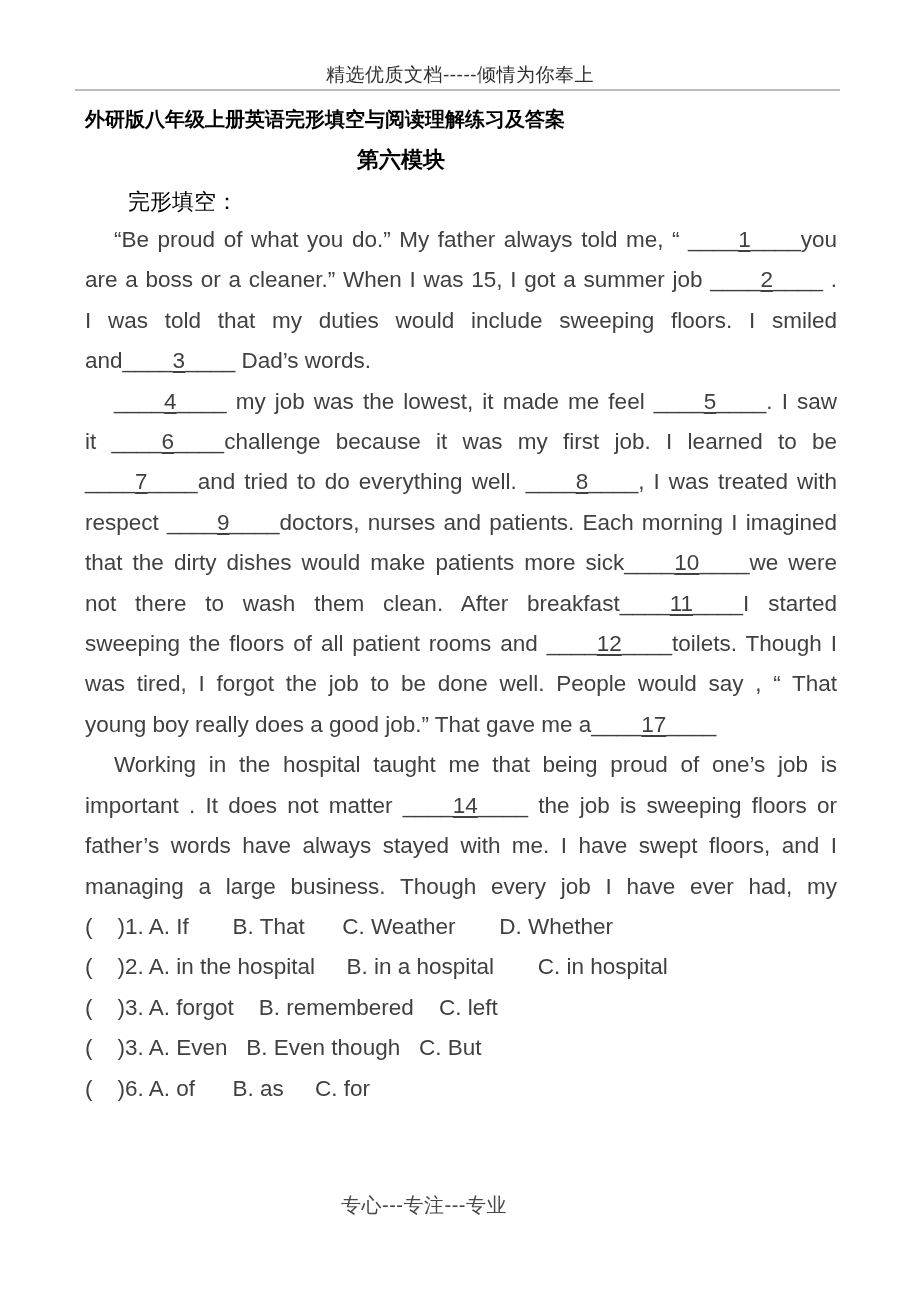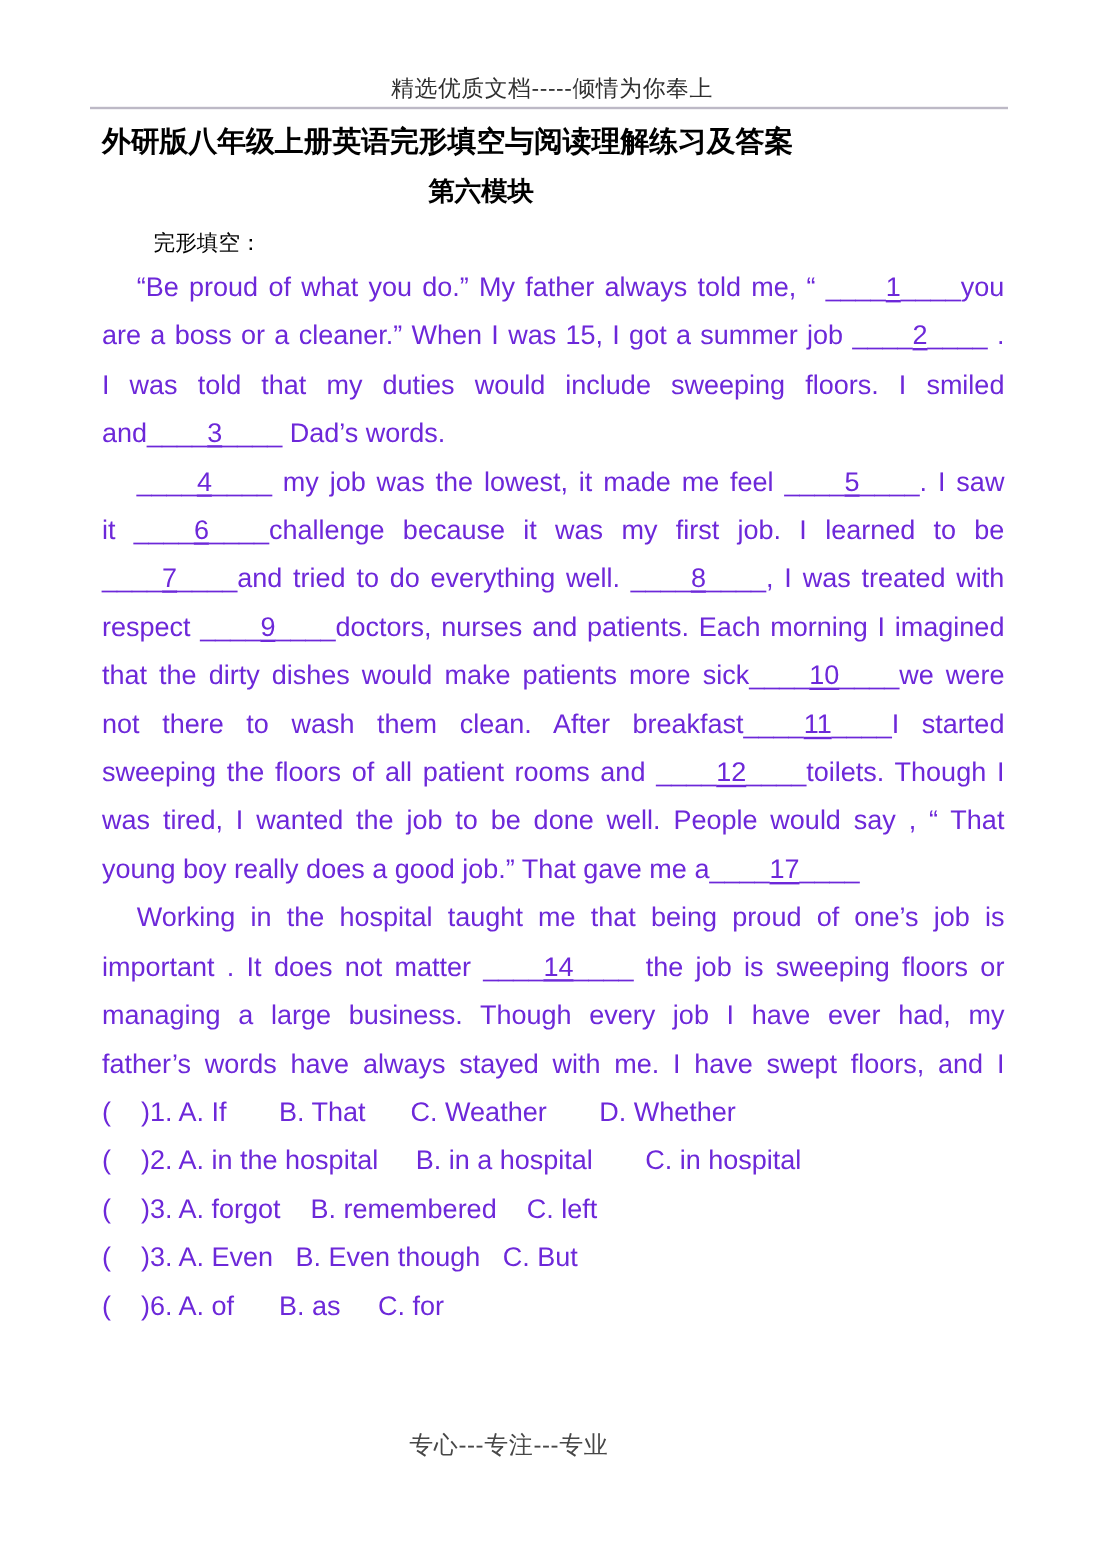--- a/index.html
+++ b/index.html
@@ -15,33 +15,33 @@
     position:absolute;top:62px;left:0;width:920px;
     text-align:center;font-size:19px;line-height:26px;color:#2f2f2f;
     letter-spacing:0.5px;
   }
   .divider{
     position:absolute;top:89px;left:75px;width:765px;height:0;
     border-top:2px solid #bdb9c6;
   }
   .title{
     position:absolute;top:104px;left:85px;width:770px;
-    font-size:24px;font-weight:700;line-height:30px;color:#000;
+    font-size:20px;font-weight:700;line-height:30px;color:#000;
   }
   .module{
     position:absolute;top:145px;left:325px;
     font-size:22px;font-weight:700;line-height:30px;color:#000;margin-left:32px;
   }
   .section{
     position:absolute;top:187px;left:128px;
-    font-size:18px;font-weight:500;line-height:30px;color:#000;
+    font-size:22px;font-weight:500;line-height:30px;color:#000;
   }
   .body{
     position:absolute;top:220px;left:85px;width:752px;
-    font-size:22.5px;line-height:40.4px;color:#6d28d9;
+    font-size:22.5px;line-height:40.4px;color:#404040;
   }
   .bl{ text-align:justify; text-align-last:justify; }
   .bl.last{ text-align:left; text-align-last:left; }
   .bl.indent{ text-indent:29px; }
   .ol{ white-space:pre-wrap; text-align:left; }
   u{
     text-decoration:underline;
     text-underline-offset:3px;
     text-decoration-thickness:1.5px;
   }
@@ -73,29 +73,29 @@
     </div>
 
     <div>
       <div class="bl indent">____<u>4</u>____ my job was the lowest, it made me feel ____<u>5</u>____. I saw</div>
       <div class="bl">it ____<u>6</u>____challenge because it was my first job. I learned to be</div>
       <div class="bl">____<u>7</u>____and tried to do everything well. ____<u>8</u>____, I was treated with</div>
       <div class="bl">respect ____<u>9</u>____doctors, nurses and patients. Each morning I imagined</div>
       <div class="bl">that the dirty dishes would make patients more sick____<u>10</u>____we were</div>
       <div class="bl">not there to wash them clean. After breakfast____<u>11</u>____I started</div>
       <div class="bl">sweeping the floors of all patient rooms and ____<u>12</u>____toilets. Though I</div>
-      <div class="bl">was tired, I wanted the job to be done well. People would say , “ That</div>
+      <div class="bl">was tired, I forgot the job to be done well. People would say , “ That</div>
       <div class="bl last">young boy really does a good job.” That gave me a____<u>17</u>____</div>
     </div>
 
     <div>
       <div class="bl indent">Working in the hospital taught me that being proud of one’s job is</div>
       <div class="bl">important . It does not matter ____<u>14</u>____ the job is sweeping floors or</div>
+      <div class="bl">father’s words have always stayed with me. I have swept floors, and I</div>
       <div class="bl">managing a large business. Though every job I have ever had, my</div>
-      <div class="bl">father’s words have always stayed with me. I have swept floors, and I</div>
     </div>
 
     <div>
       <div class="ol">(    )1. A. If       B. That      C. Weather       D. Whether</div>
       <div class="ol">(    )2. A. in the hospital     B. in a hospital       C. in hospital</div>
       <div class="ol">(    )3. A. forgot    B. remembered    C. left</div>
       <div class="ol">(    )3. A. Even   B. Even though   C. But</div>
       <div class="ol">(    )6. A. of      B. as     C. for</div>
     </div>
 

